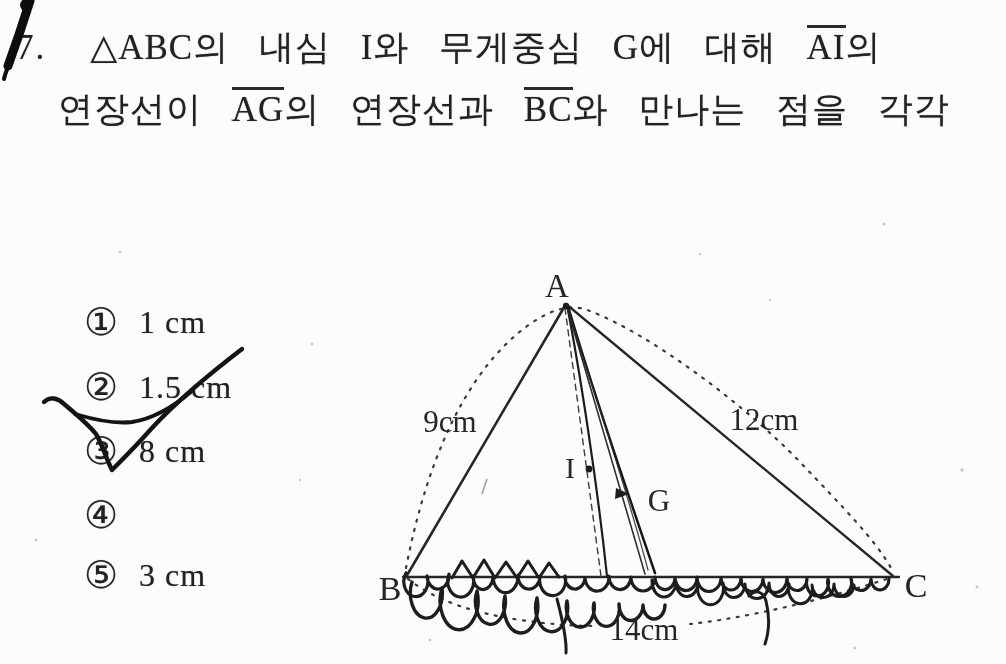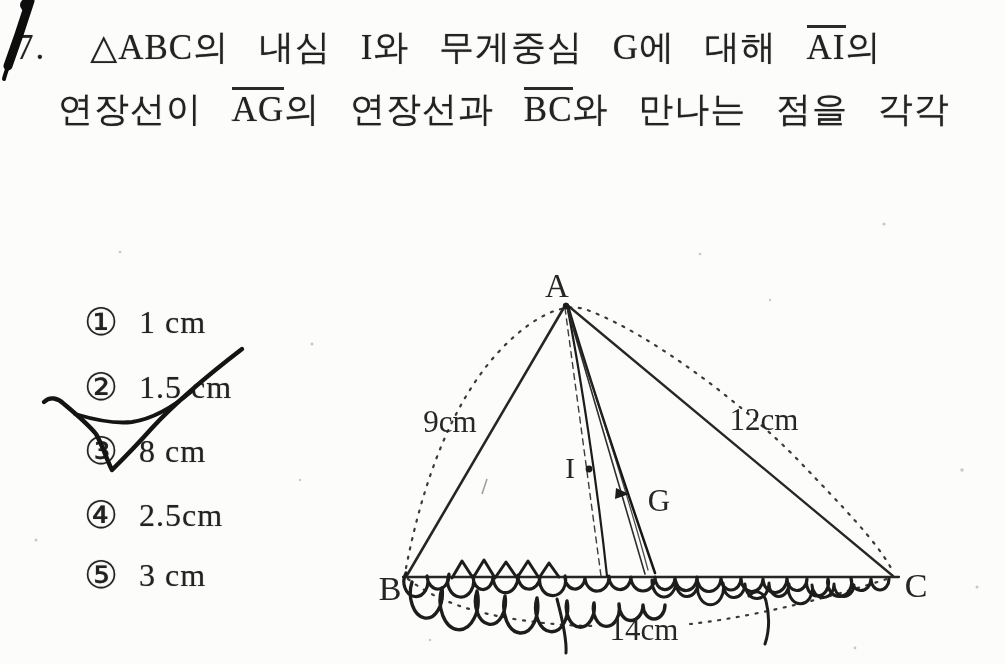--- a/index.html
+++ b/index.html
@@ -49,21 +49,20 @@
   <div id="choice1" class="choice">
     <span class="num">②</span>
     <span class="label">1.5 cm</span>
   </div>
   <div id="choice2" class="choice">
     <span class="num">③</span>
     <span class="label">8 cm</span>
   </div>
   <div id="choice3" class="choice">
     <span class="num">④</span>
-    <span class="label">2.5cm</span>
   </div>
   <div id="choice4" class="choice">
     <span class="num">⑤</span>
     <span class="label">3 cm</span>
   </div>
 
   <svg id="fig" viewBox="0 0 1006 664" xmlns="http://www.w3.org/2000/svg">
 
     <g fill="#8a8a8a" opacity="0.45">
       <circle cx="884" cy="224" r="1.6"></circle>

